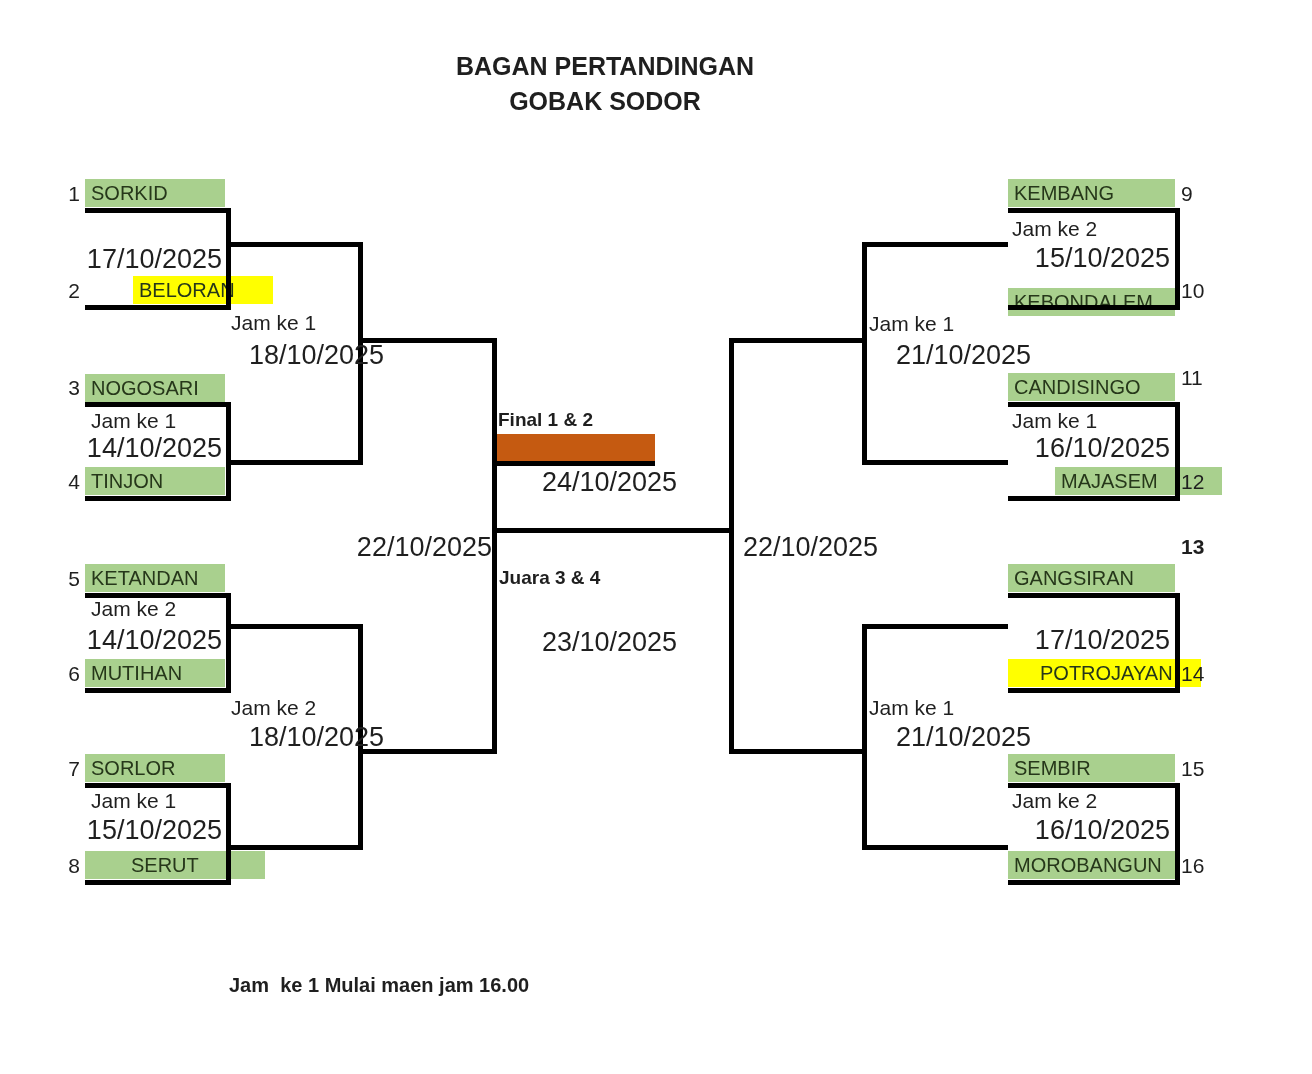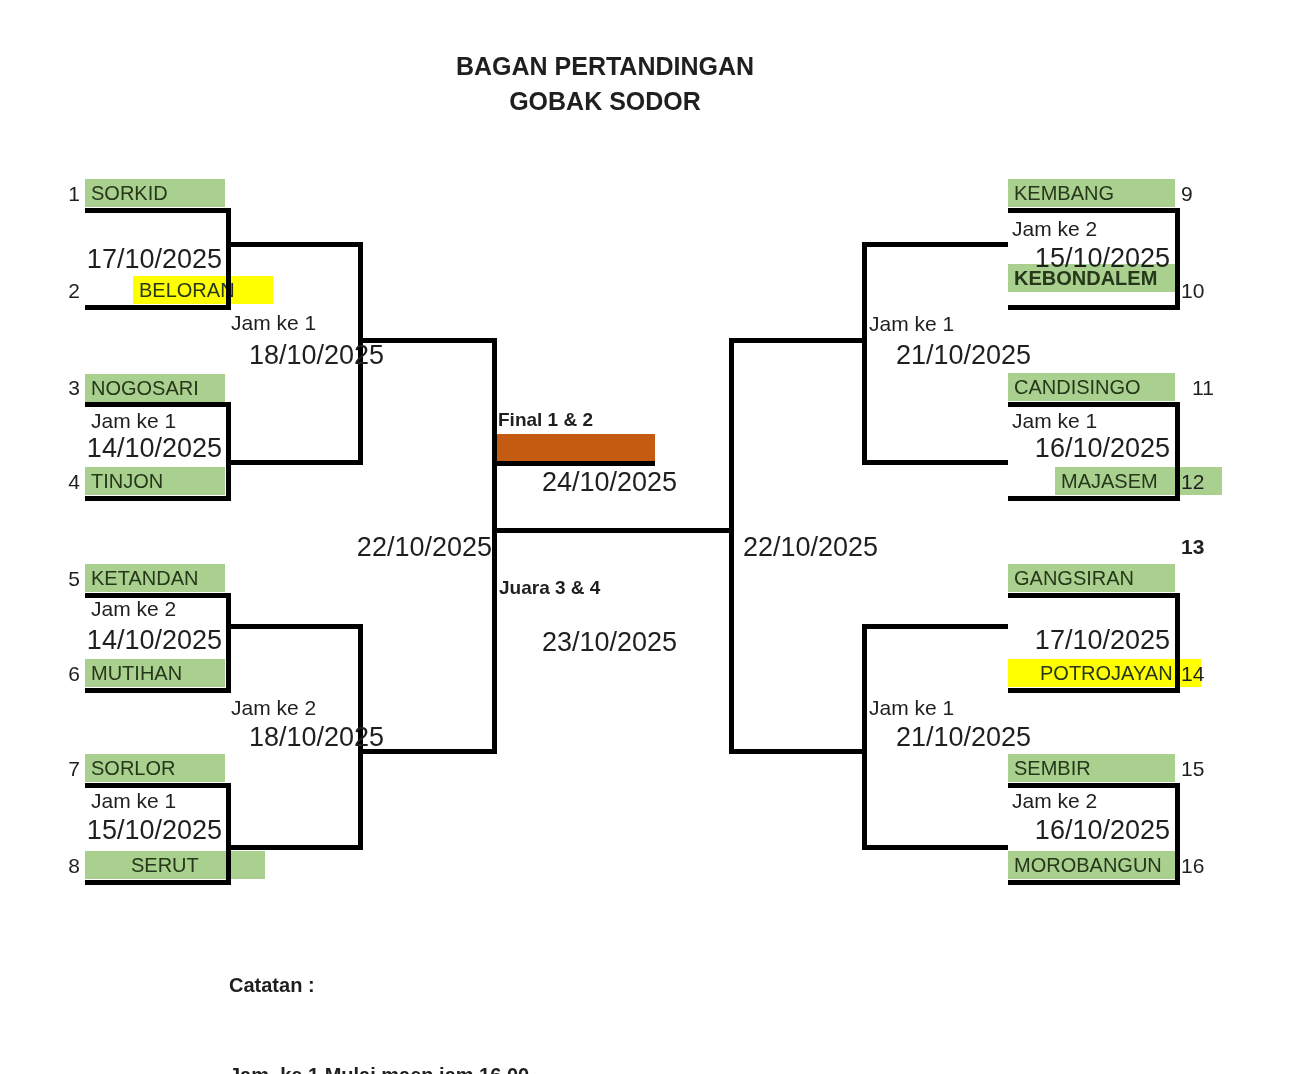--- a/index.html
+++ b/index.html
@@ -53,31 +53,31 @@
   <div class="box" style="top:179px;">SORKID</div>
   <div class="box yellow" style="top:276px;margin-left:48px;">BELORAN</div>
   <div class="box" style="top:374px;">NOGOSARI</div>
   <div class="box" style="top:467px;">TINJON</div>
   <div class="box" style="top:564px;">KETANDAN</div>
   <div class="box" style="top:659px;">MUTIHAN</div>
   <div class="box" style="top:754px;">SORLOR</div>
   <div class="box" style="top:851px;padding-left:46px;">SERUT</div>
 
   <div class="box right" style="top:179px;">KEMBANG</div>
-  <div class="box right" style="top:264px;font-weight:bold;">KEBONDALEM</div>
+  <div class="box right" style="top:288px;">KEBONDALEM</div>
   <div class="box right" style="top:373px;">CANDISINGO</div>
   <div class="box right" style="top:467px;margin-left:47px;">MAJASEM</div>
   <div class="box right" style="top:564px;">GANGSIRAN</div>
   <div class="box right yellow" style="top:659px;padding-left:32px;">POTROJAYAN</div>
   <div class="box right" style="top:754px;">SEMBIR</div>
   <div class="box right" style="top:851px;">MOROBANGUN</div>
 
   <div class="seed r" style="top:180px;">9</div>
   <div class="seed r" style="top:277px;">10</div>
-  <div class="seed r" style="top:374px;text-align:center;">11</div>
+  <div class="seed r" style="top:364px;">11</div>
   <div class="seed r" style="top:468px;">12</div>
   <div class="seed r" style="top:533px;font-weight:bold;">13</div>
   <div class="seed r" style="top:660px;">14</div>
   <div class="seed r" style="top:755px;">15</div>
   <div class="seed r" style="top:852px;">16</div>
 
   <div class="hl" style="left:85px;width:146px;top:208px;"></div>
   <div class="hl" style="left:85px;width:146px;top:305px;"></div>
   <div class="hl" style="left:85px;width:146px;top:402px;"></div>
   <div class="hl" style="left:85px;width:146px;top:496px;"></div>
@@ -162,23 +162,22 @@
   <div class="txt" style="left:869px;top:311px;">Jam ke 1</div>
   <div class="txt date" style="left:896px;top:343px;">21/10/2025</div>
 
   <div class="txt" style="left:869px;top:695px;">Jam ke 1</div>
   <div class="txt date" style="left:896px;top:725px;">21/10/2025</div>
 
   <div class="txt bold small" style="left:498px;top:407px;">Final 1 &amp; 2</div>
   <div class="txt date" style="left:542px;top:470px;">24/10/2025</div>
   <div class="txt date ra" style="left:355px;width:137px;top:535px;">22/10/2025</div>
   <div class="txt date" style="left:743px;top:535px;">22/10/2025</div>
-  <div class="txt bold small" style="left:499px;top:565px;margin-top:10px;">Juara 3 &amp; 4</div>
+  <div class="txt bold small" style="left:499px;top:565px;">Juara 3 &amp; 4</div>
   <div class="txt date" style="left:542px;top:630px;">23/10/2025</div>
 
   <div class="notes">
-    <div>Catatan :</div>
     <div>Jam  ke 1 Mulai maen jam 16.00</div>
     
     
   </div>
 
 </div>
 
 </body></html>

